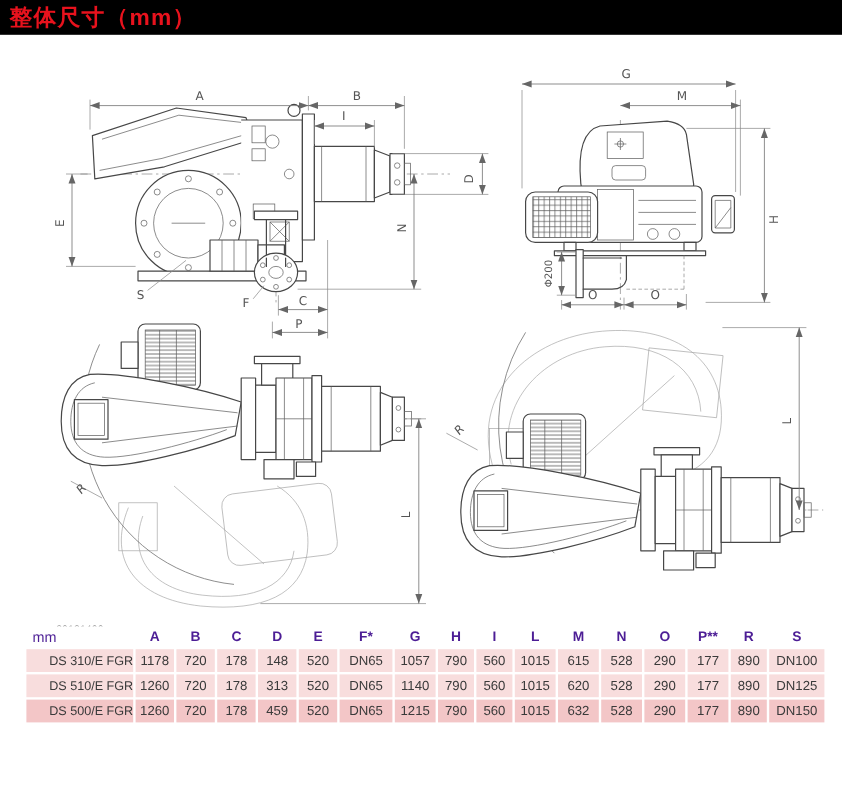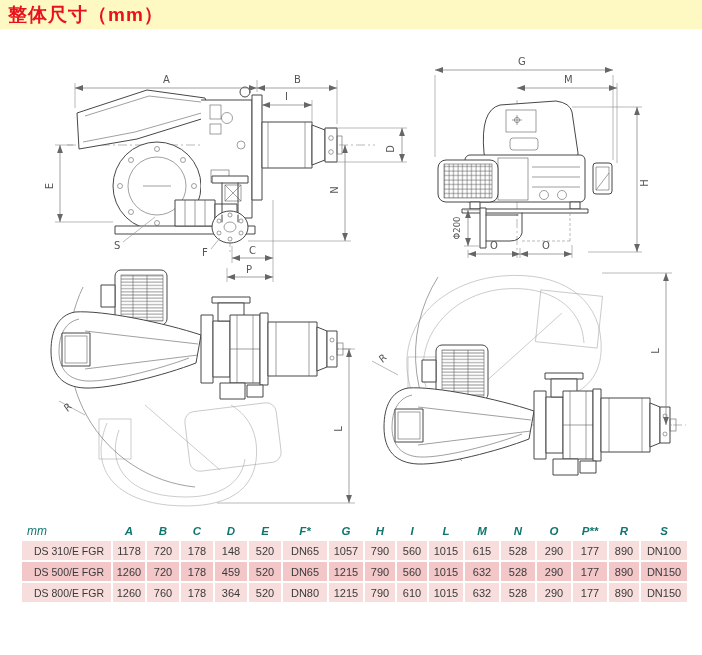--- a/index.html
+++ b/index.html
@@ -1,41 +1,41 @@
 <!DOCTYPE html>
 <html><head>
 <meta charset="utf-8">
 <style>
   html,body{margin:0;padding:0;background:#fff;}
   body{width:702px;height:655px;position:relative;overflow:hidden;
        font-family:"Liberation Sans","DejaVu Sans",sans-serif;}
-  .banner{position:absolute;left:0;top:0;width:702px;height:29px;background:#fef9c3;}
+  .banner{position:absolute;left:0;top:0;width:702px;height:29px;background:#000000;}
   .banner .title{position:absolute;left:8px;top:2px;font-size:19px;font-weight:bold;
        color:#e8121d;letter-spacing:1px;}
   .diagram{position:absolute;}
   .dwgnum{position:absolute;left:47px;top:520px;font-size:8px;color:#8b8b8b;letter-spacing:.5px;}
   
   .ln{stroke:#474747;stroke-width:1;fill:none;stroke-linejoin:round;stroke-linecap:round;}
   .lnf{stroke:#474747;stroke-width:1;fill:#ffffff;stroke-linejoin:round;}
   .ln2{stroke:#5f5f5f;stroke-width:.6;fill:none;}
   .ghost{stroke:#aaaaaa;stroke-width:.6;fill:none;}
   .cl{stroke:#8a8a8a;stroke-width:.6;fill:none;stroke-dasharray:9 3 2 3;}
   .dim{stroke:#787878;stroke-width:.7;fill:none;}
   .ext{stroke:#8a8a8a;stroke-width:.6;fill:none;}
   .dsh{stroke:#8a8a8a;stroke-width:.6;fill:none;stroke-dasharray:3 2;}
   text.dlb{fill:#555;font-family:"DejaVu Sans",sans-serif;font-size:10px;}
   text.dlbs{fill:#555;font-family:"DejaVu Sans",sans-serif;font-size:8.5px;}
   
   .spec-table{position:absolute;left:20px;top:520px;width:668px;border-collapse:separate;
        border-spacing:2px;table-layout:fixed;font-size:11px;color:#3a3a3a;}
-  .spec-table th{font-weight:bold;color:#0f766e;background:#fff;padding:1px 0;text-align:center;
-       font-size:11.5px;height:15px;font-style:italic;}
+  .spec-table th{font-weight:bold;color:#4c1d95;background:#fff;padding:1px 0;text-align:center;
+       font-size:11.5px;height:15px;}
   .spec-table th.model{text-align:left;padding-left:5px;font-weight:normal;font-size:12px;}
   .spec-table td{text-align:center;padding:2px 0;height:15px;}
-  .spec-table td.model{text-align:center;padding-left:5px;font-size:10.5px;white-space:nowrap;}
+  .spec-table td.model{text-align:right;padding-left:5px;font-size:10.5px;white-space:nowrap;}
   .spec-table tr.light td{background:#f8dddd;}
   .spec-table tr.dark td{background:#f3c6c7;}
 </style>
 </head>
 <body>
 
 <svg width="0" height="0" style="position:absolute" aria-hidden="true">
   <defs>
     <marker id="ae" markerWidth="9" markerHeight="7" refX="8" refY="3.5" orient="auto" markerUnits="userSpaceOnUse">
       <path d="M0,0.6 L8,3.5 L0,6.4 Z" fill="#666"></path>
@@ -352,52 +352,52 @@
         <td>790</td>
         <td>560</td>
         <td>1015</td>
         <td>615</td>
         <td>528</td>
         <td>290</td>
         <td>177</td>
         <td>890</td>
         <td>DN100</td>
       </tr>
+      <tr class="light">
+        <td class="model">DS 510/E FGR</td>
+        <td>1260</td>
+        <td>720</td>
+        <td>178</td>
+        <td>313</td>
+        <td>520</td>
+        <td>DN65</td>
+        <td>1140</td>
+        <td>790</td>
+        <td>560</td>
+        <td>1015</td>
+        <td>620</td>
+        <td>528</td>
+        <td>290</td>
+        <td>177</td>
+        <td>890</td>
+        <td>DN125</td>
+      </tr>
       <tr class="dark">
         <td class="model">DS 500/E FGR</td>
         <td>1260</td>
         <td>720</td>
         <td>178</td>
         <td>459</td>
         <td>520</td>
         <td>DN65</td>
         <td>1215</td>
         <td>790</td>
         <td>560</td>
         <td>1015</td>
         <td>632</td>
         <td>528</td>
         <td>290</td>
         <td>177</td>
         <td>890</td>
         <td>DN150</td>
       </tr>
-      <tr class="light">
-        <td class="model">DS 800/E FGR</td>
-        <td>1260</td>
-        <td>760</td>
-        <td>178</td>
-        <td>364</td>
-        <td>520</td>
-        <td>DN80</td>
-        <td>1215</td>
-        <td>790</td>
-        <td>610</td>
-        <td>1015</td>
-        <td>632</td>
-        <td>528</td>
-        <td>290</td>
-        <td>177</td>
-        <td>890</td>
-        <td>DN150</td>
-      </tr>
     </tbody>
 </table>
 
 </body></html>

